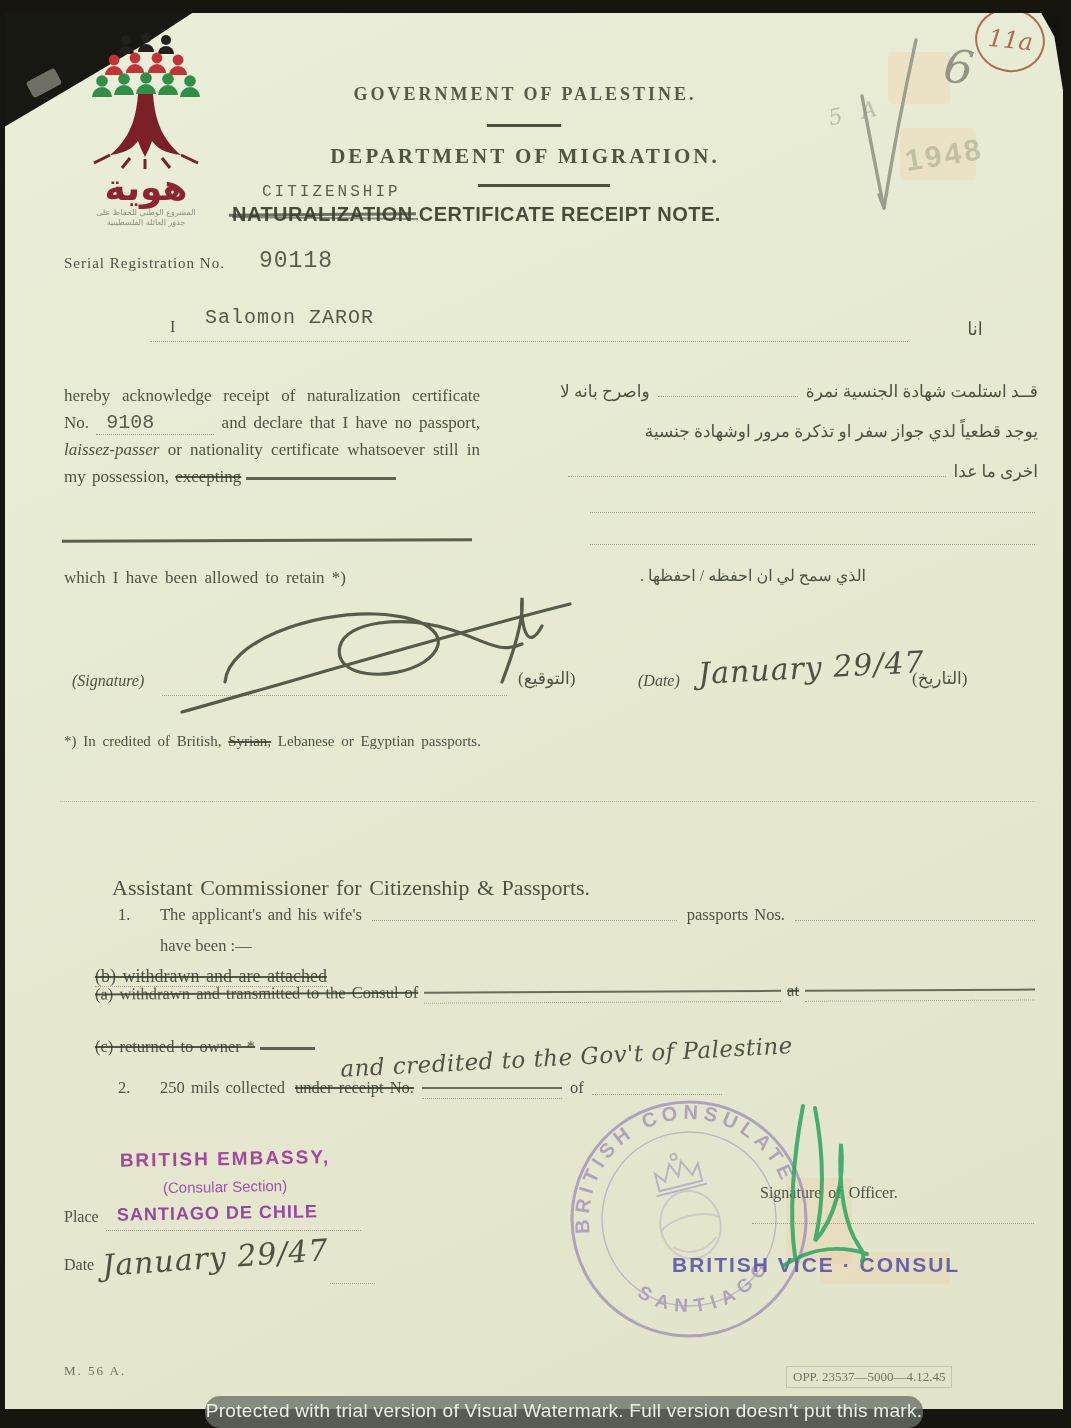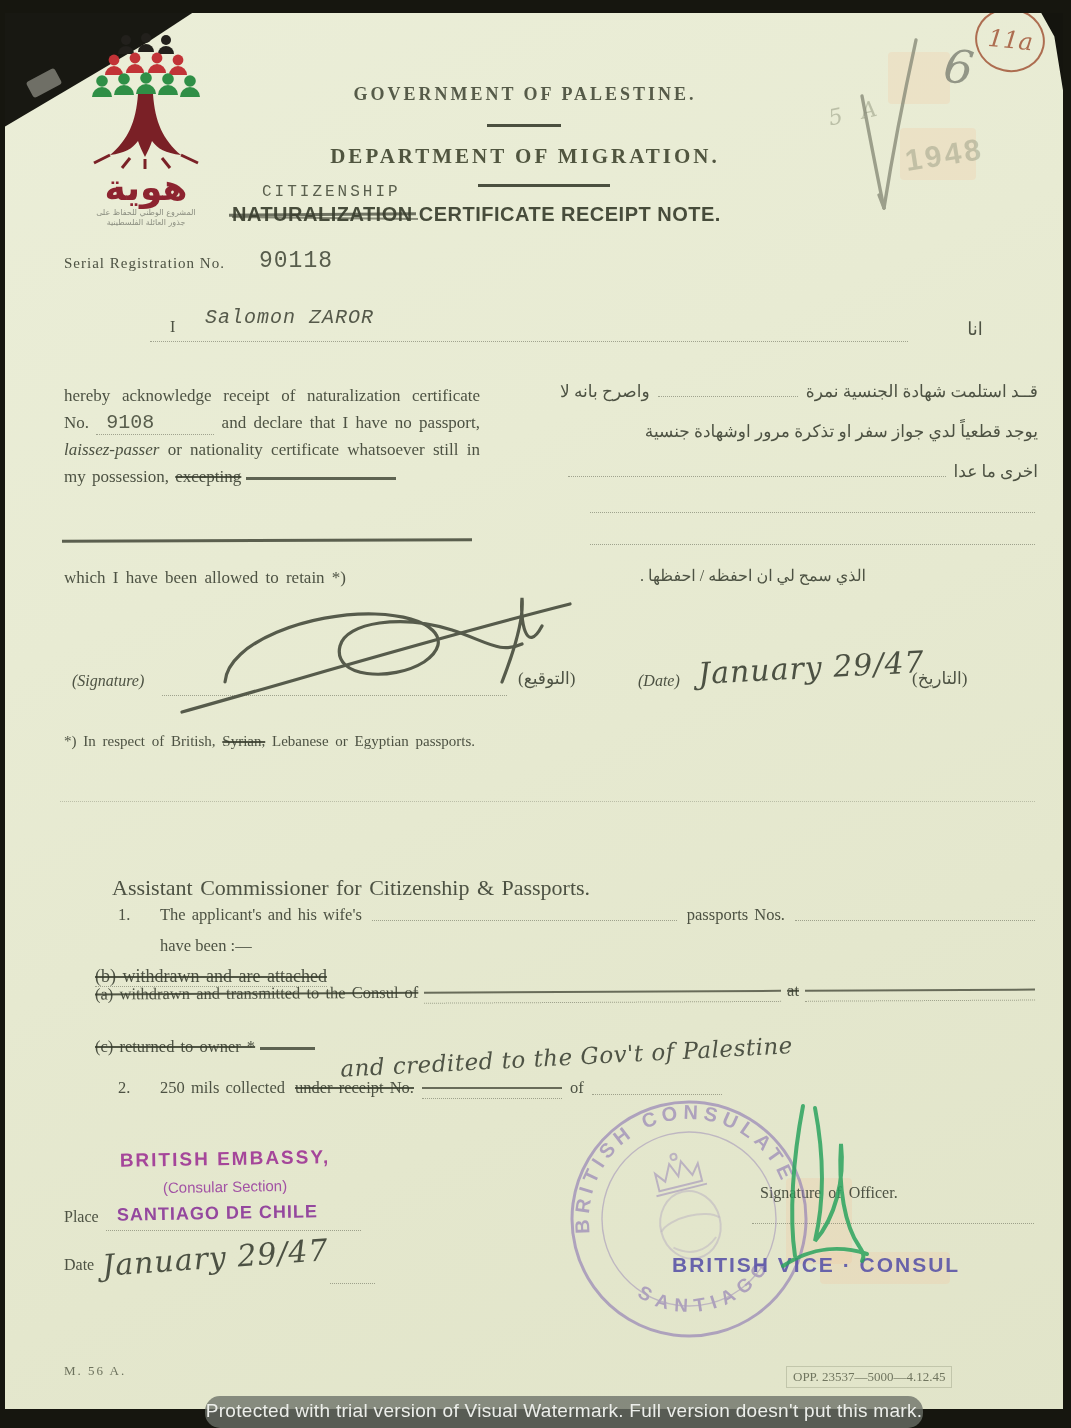--- a/index.html
+++ b/index.html
@@ -107,21 +107,21 @@
   <div class="abs mono" style="left:262px;top:183px;font-size:16px;letter-spacing:3px;color:#5b604e;">CITIZENSHIP</div>
   <div class="abs sans" style="left:232px;top:203px;font-size:20px;font-weight:bold;color:#474c3b;letter-spacing:.5px;">
     <span class="multi-strike">NATURALIZATION</span>
     <span>CERTIFICATE RECEIPT NOTE.</span>
   </div>
 
   <span class="abs serif ink" style="left:64px;top:255px;font-size:15px;letter-spacing:1px;">Serial Registration No.</span>
   <span class="abs mono" style="left:247px;top:248px;font-size:23px;color:#585d4c;letter-spacing:1px;margin-left:12px;">90118</span>
 
   <span class="abs serif ink" style="left:170px;top:318px;font-size:16px;">I</span>
-  <span class="abs mono" style="left:205px;top:306px;font-size:20px;color:#55594a;letter-spacing:1px;font-style:italic;">Salomon ZAROR</span>
+  <span class="abs mono" style="left:205px;top:306px;font-size:20px;color:#55594a;letter-spacing:1px;">Salomon ZAROR</span>
   <div class="abs dotline" style="left:150px;top:340px;width:758px;"></div>
   <span class="abs arab" style="left:915px;top:318px;width:120px;font-size:18px;text-align:center;">انا</span>
 
   <div class="abs serif ink" style="left:64px;top:382px;width:416px;font-size:17px;line-height:27px;text-align:justify;word-spacing:2px;">
     <span>hereby acknowledge receipt of naturalization certificate No.</span>
     <span class="mono dotted" style="font-size:20px;color:#585d4c;padding:0 60px 0 10px;">9108</span>
     <span>and declare that I have no passport,</span>
     <i>laissez-passer</i>
     <span>or nationality certificate whatsoever still in my possession,</span>
     <span class="strike">excepting</span><span class="exc-line"></span>
@@ -156,21 +156,21 @@
   </svg>
 
   <span class="abs serif ink" style="left:64px;top:672px;font-size:16px;font-style:italic;margin-left:8px;">(Signature)</span>
   <div class="abs dotline" style="left:162px;top:694px;width:345px;"></div>
   <span class="abs arab" style="left:518px;top:668px;font-size:17px;">(التوقيع)</span>
   <span class="abs serif ink" style="left:638px;top:672px;font-size:16px;font-style:italic;">(Date)</span>
   <span class="abs hand" style="left:698px;top:650px;font-size:30px;color:#4c5143;transform:rotate(-3deg);letter-spacing:1px;">January 29/47</span>
   <span class="abs arab" style="left:912px;top:668px;font-size:17px;">(التاريخ)</span>
 
   <div class="abs serif ink" style="left:64px;top:733px;font-size:15px;word-spacing:3px;">
-    <span>*) In respect of British,</span>
+    <span>*) In credited of British,</span>
     <span class="strike">Syrian,</span>
     <span>Lebanese or Egyptian passports.</span>
   </div>
 
   <div class="abs dotline" style="left:60px;top:800px;width:975px;opacity:.6;"></div>
 
   <div class="abs serif ink" style="left:64px;top:875px;font-size:22px;word-spacing:2px;margin-left:48px;">Assistant Commissioner for Citizenship &amp; Passports.</div>
 
   <span class="abs serif ink" style="left:118px;top:905px;font-size:16.5px;">1.</span>
   <div class="abs flexrow serif ink" style="left:160px;top:905px;width:875px;font-size:16.5px;word-spacing:2px;">

